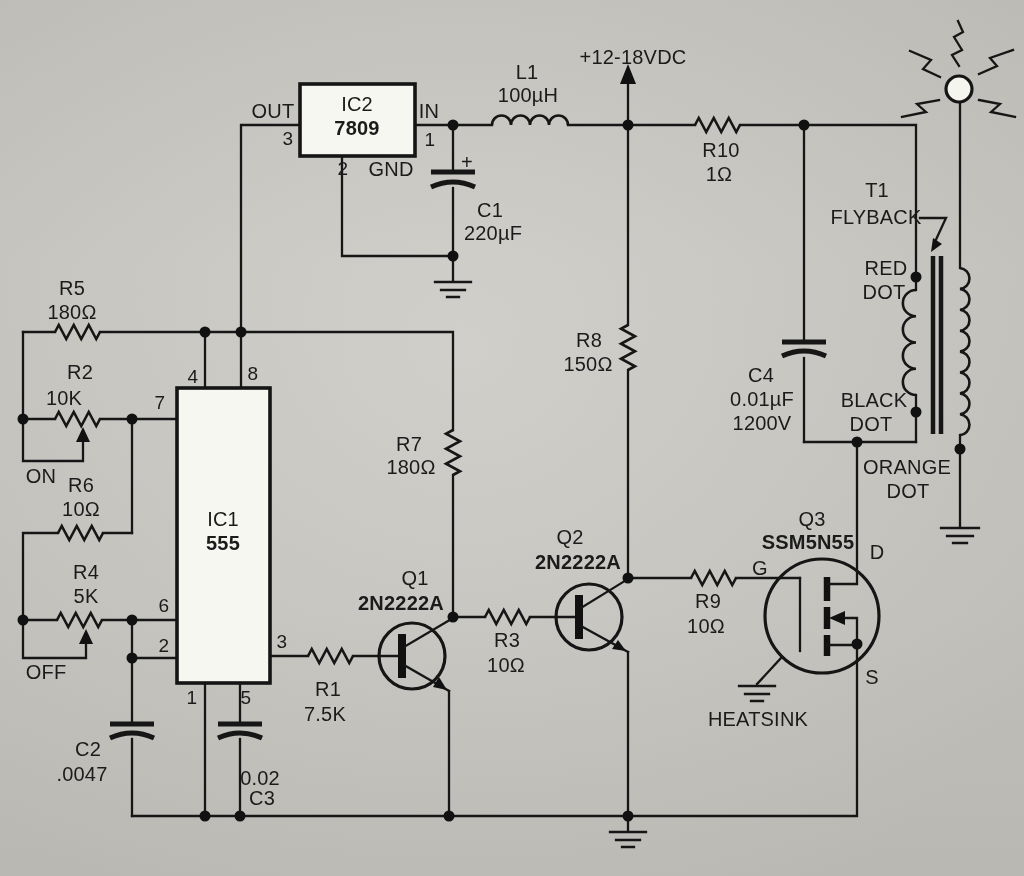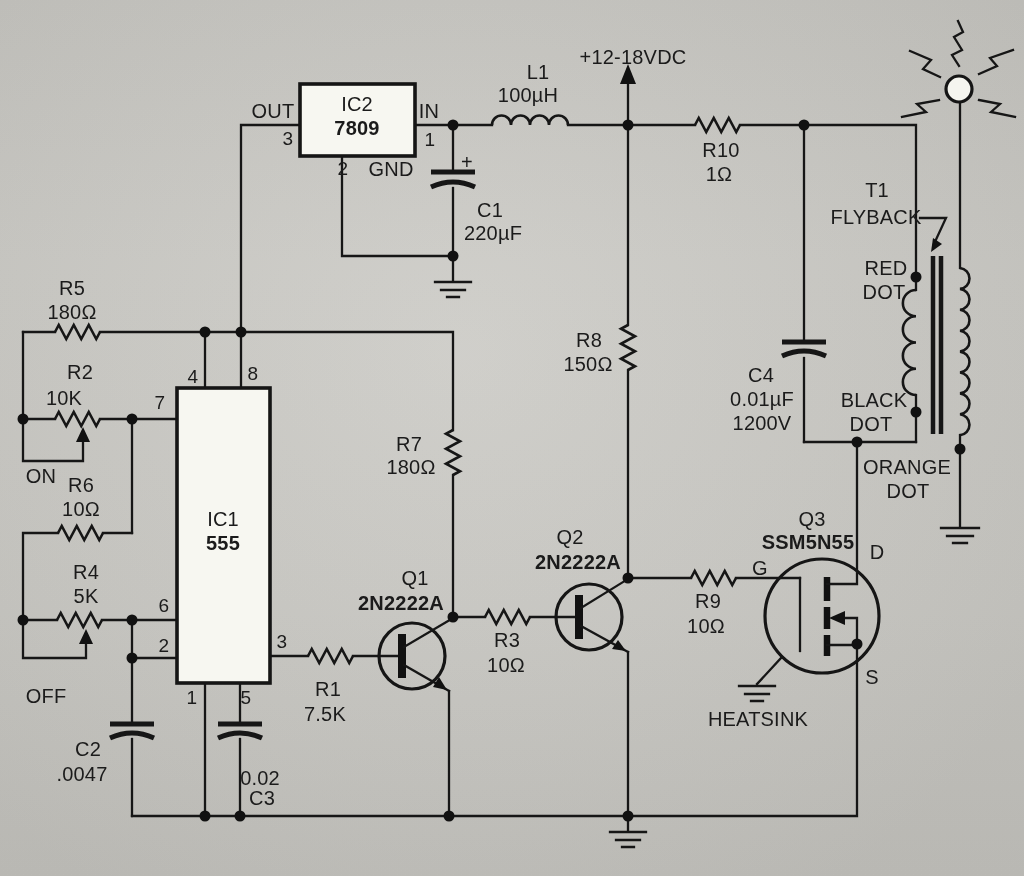--- a/index.html
+++ b/index.html
@@ -252,21 +252,21 @@
     <circle class="dot" cx="857" cy="644" r="5.5"></circle>
     <circle class="dot" cx="857" cy="442" r="5.5"></circle>
     <circle class="dot" cx="916" cy="277" r="5.5"></circle>
     <circle class="dot" cx="916" cy="412" r="5.5"></circle>
     <circle class="dot" cx="960" cy="449" r="5.5"></circle>
   </g>
 </svg>
 
   <div class="lbl" style="left:633px;top:57px">+12-18VDC</div>
 
-  <div class="lbl" style="left:538px;top:72px">L1</div>
+  <div class="lbl" style="left:527px;top:72px">L1</div>
   <div class="lbl" style="left:528px;top:95px">100µH</div>
 
   <div class="lbl" style="left:357px;top:104px">IC2</div>
   <div class="lbl b" style="left:357px;top:128px">7809</div>
   <div class="lbl" style="left:273px;top:111px">OUT</div>
   <div class="lbl pin" style="left:288px;top:139px">3</div>
   <div class="lbl" style="left:429px;top:111px">IN</div>
   <div class="lbl pin" style="left:430px;top:140px">1</div>
   <div class="lbl pin" style="left:343px;top:169px">2</div>
   <div class="lbl" style="left:391px;top:169px">GND</div>
@@ -289,21 +289,21 @@
 
   <div class="lbl" style="left:72px;top:288px">R5</div>
   <div class="lbl" style="left:72px;top:312px">180Ω</div>
   <div class="lbl" style="left:80px;top:372px">R2</div>
   <div class="lbl" style="left:64px;top:398px">10K</div>
   <div class="lbl" style="left:41px;top:476px">ON</div>
   <div class="lbl" style="left:81px;top:485px">R6</div>
   <div class="lbl" style="left:81px;top:509px">10Ω</div>
   <div class="lbl" style="left:86px;top:572px">R4</div>
   <div class="lbl" style="left:86px;top:596px">5K</div>
-  <div class="lbl" style="left:46px;top:696px">OFF</div>
+  <div class="lbl" style="left:46px;top:672px">OFF</div>
 
   <div class="lbl" style="left:223px;top:519px">IC1</div>
   <div class="lbl b" style="left:223px;top:543px">555</div>
   <div class="lbl pin" style="left:193px;top:377px">4</div>
   <div class="lbl pin" style="left:253px;top:374px">8</div>
   <div class="lbl pin" style="left:160px;top:403px">7</div>
   <div class="lbl pin" style="left:164px;top:606px">6</div>
   <div class="lbl pin" style="left:164px;top:646px">2</div>
   <div class="lbl pin" style="left:282px;top:642px">3</div>
   <div class="lbl pin" style="left:192px;top:698px">1</div>

